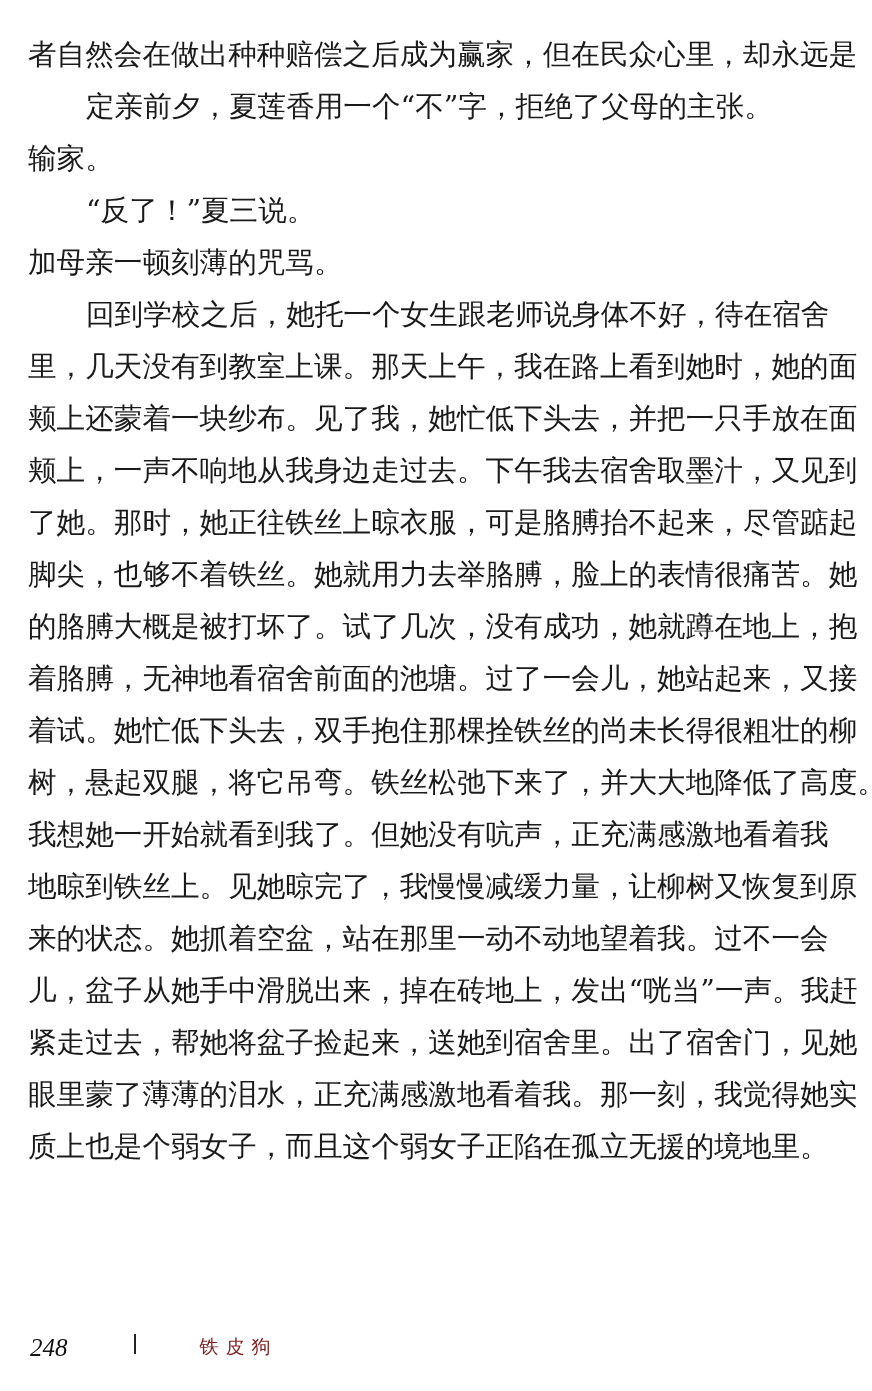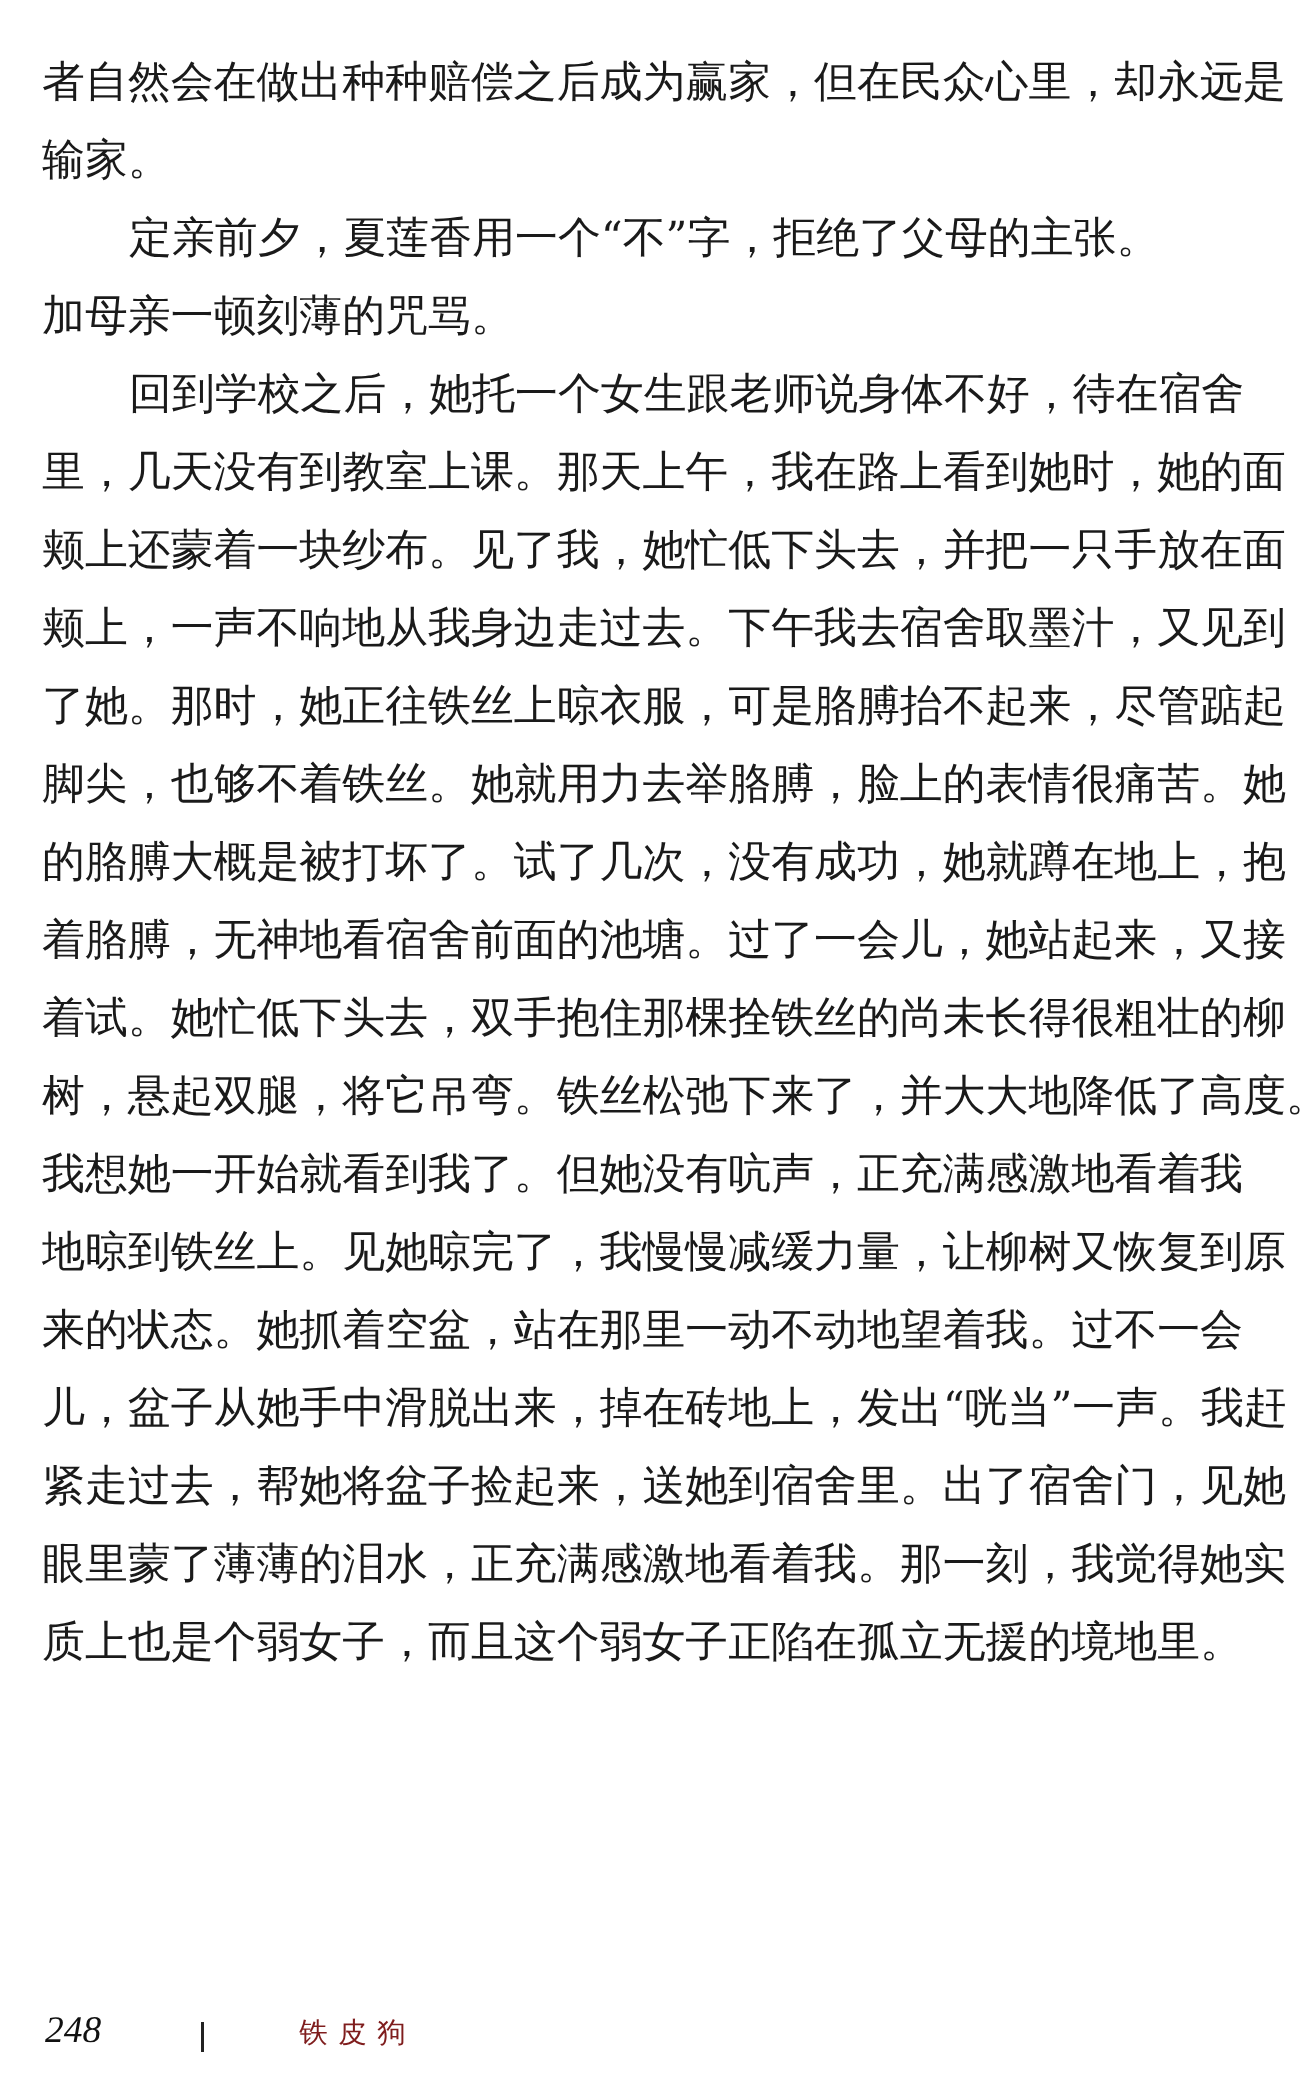--- a/index.html
+++ b/index.html
@@ -30,21 +30,21 @@
     }
     .line.indent {
       padding-left: 58px;
     }
     .footer {
       position: absolute;
       left: 30px;
       top: 1334px;
       height: 34px;
       display: flex;
-      align-items: flex-end;
+      align-items: flex-start;
       gap: 44px;
     }
     .page-number {
       font-family: "Liberation Serif", "DejaVu Serif", serif;
       font-style: italic;
       font-size: 25px;
       color: #111;
     }
     .footer-divider {
       display: inline-block;
@@ -59,22 +59,23 @@
       font-size: 19px;
       letter-spacing: 7px;
       color: #7f1d1d;
     }
   </style>
 </head>
 <body>
 
 <div class="page">
   <div class="line">者自然会在做出种种赔偿之后成为赢家，但在民众心里，却永远是</div>
+  <div class="line indent">定亲前夕，夏莲香用一个“不”字，拒绝了父母的主张。</div>
   <div class="line">输家。</div>
-  <div class="line indent">定亲前夕，夏莲香用一个“不”字，拒绝了父母的主张。</div>
+  <div class="line indent">“反了！”夏三说。</div>
   <div class="line">加母亲一顿刻薄的咒骂。</div>
   <div class="line indent">回到学校之后，她托一个女生跟老师说身体不好，待在宿舍</div>
   <div class="line">里，几天没有到教室上课。那天上午，我在路上看到她时，她的面</div>
   <div class="line">颊上还蒙着一块纱布。见了我，她忙低下头去，并把一只手放在面</div>
   <div class="line">颊上，一声不响地从我身边走过去。下午我去宿舍取墨汁，又见到</div>
   <div class="line">了她。那时，她正往铁丝上晾衣服，可是胳膊抬不起来，尽管踮起</div>
   <div class="line">脚尖，也够不着铁丝。她就用力去举胳膊，脸上的表情很痛苦。她</div>
   <div class="line">的胳膊大概是被打坏了。试了几次，没有成功，她就蹲在地上，抱</div>
   <div class="line">着胳膊，无神地看宿舍前面的池塘。过了一会儿，她站起来，又接</div>
   <div class="line">着试。她忙低下头去，双手抱住那棵拴铁丝的尚未长得很粗壮的柳</div>

